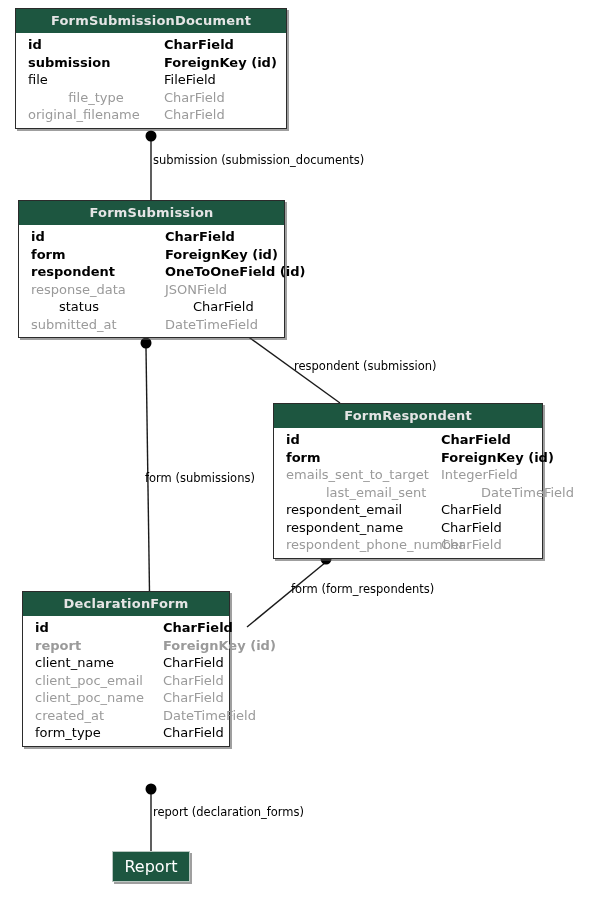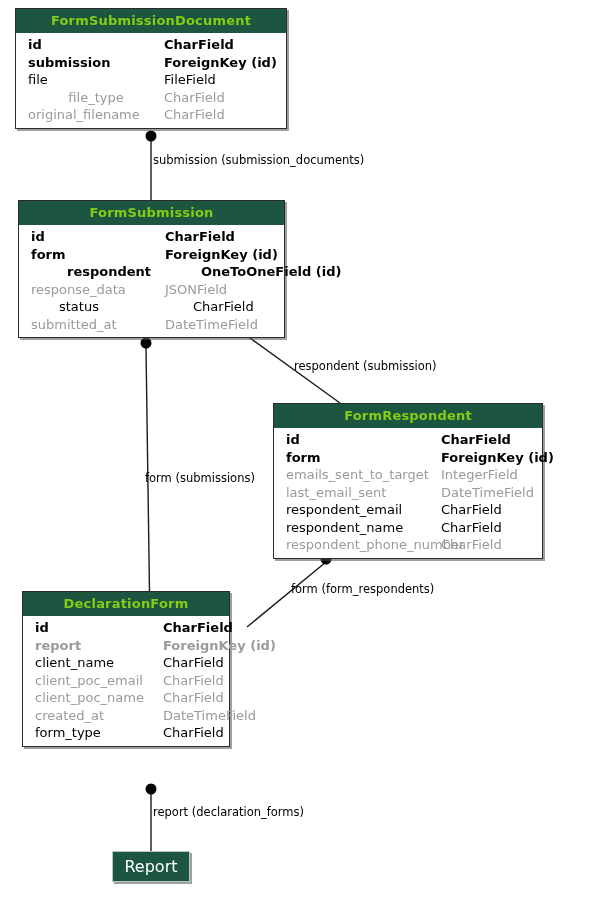--- a/index.html
+++ b/index.html
@@ -25,21 +25,21 @@
   }
   .entity {
     position: absolute;
     box-sizing: border-box;
     background: #ffffff;
     border: 1px solid #2b2b2b;
     box-shadow: 2px 2px 0px rgba(80,80,80,0.55);
   }
   .entity-header {
     background: #1d5640;
-    color: #84cc16;
+    color: #e5e5e5;
     font-weight: bold;
     font-size: 13px;
     text-align: center;
     padding: 4px 6px 5px 6px;
     line-height: 15px;
     letter-spacing: 0.2px;
   }
   .entity-body {
     padding: 3px 0px 4px 0px;
   }
@@ -130,21 +130,21 @@
         <div class="entity-body">
           <div class="field-row">
             <span class="field-name f-bold" style="width: 134px;">id</span>
             <span class="field-type f-bold">CharField</span>
           </div>
           <div class="field-row">
             <span class="field-name f-bold" style="width: 134px;">form</span>
             <span class="field-type f-bold">ForeignKey (id)</span>
           </div>
           <div class="field-row">
-            <span class="field-name f-bold" style="width: 134px; margin-left: 36px;">respondent</span>
+            <span class="field-name f-bold" style="width: 134px;">respondent</span>
             <span class="field-type f-bold">OneToOneField (id)</span>
           </div>
           <div class="field-row">
             <span class="field-name f-dim" style="width: 134px;">response_data</span>
             <span class="field-type f-dim">JSONField</span>
           </div>
           <div class="field-row">
             <span class="field-name f-norm" style="width: 134px; margin-left: 28px;">status</span>
             <span class="field-type f-norm">CharField</span>
           </div>
@@ -163,21 +163,21 @@
           </div>
           <div class="field-row">
             <span class="field-name f-bold" style="width: 155px;">form</span>
             <span class="field-type f-bold">ForeignKey (id)</span>
           </div>
           <div class="field-row">
             <span class="field-name f-dim" style="width: 155px;">emails_sent_to_target</span>
             <span class="field-type f-dim">IntegerField</span>
           </div>
           <div class="field-row">
-            <span class="field-name f-dim" style="width: 155px;">last_email_sent</span>
+            <span class="field-name f-dim" style="width: 155px; margin-left: 40px;">last_email_sent</span>
             <span class="field-type f-dim">DateTimeField</span>
           </div>
           <div class="field-row">
             <span class="field-name f-norm" style="width: 155px;">respondent_email</span>
             <span class="field-type f-norm">CharField</span>
           </div>
           <div class="field-row">
             <span class="field-name f-norm" style="width: 155px;">respondent_name</span>
             <span class="field-type f-norm">CharField</span>
           </div>

